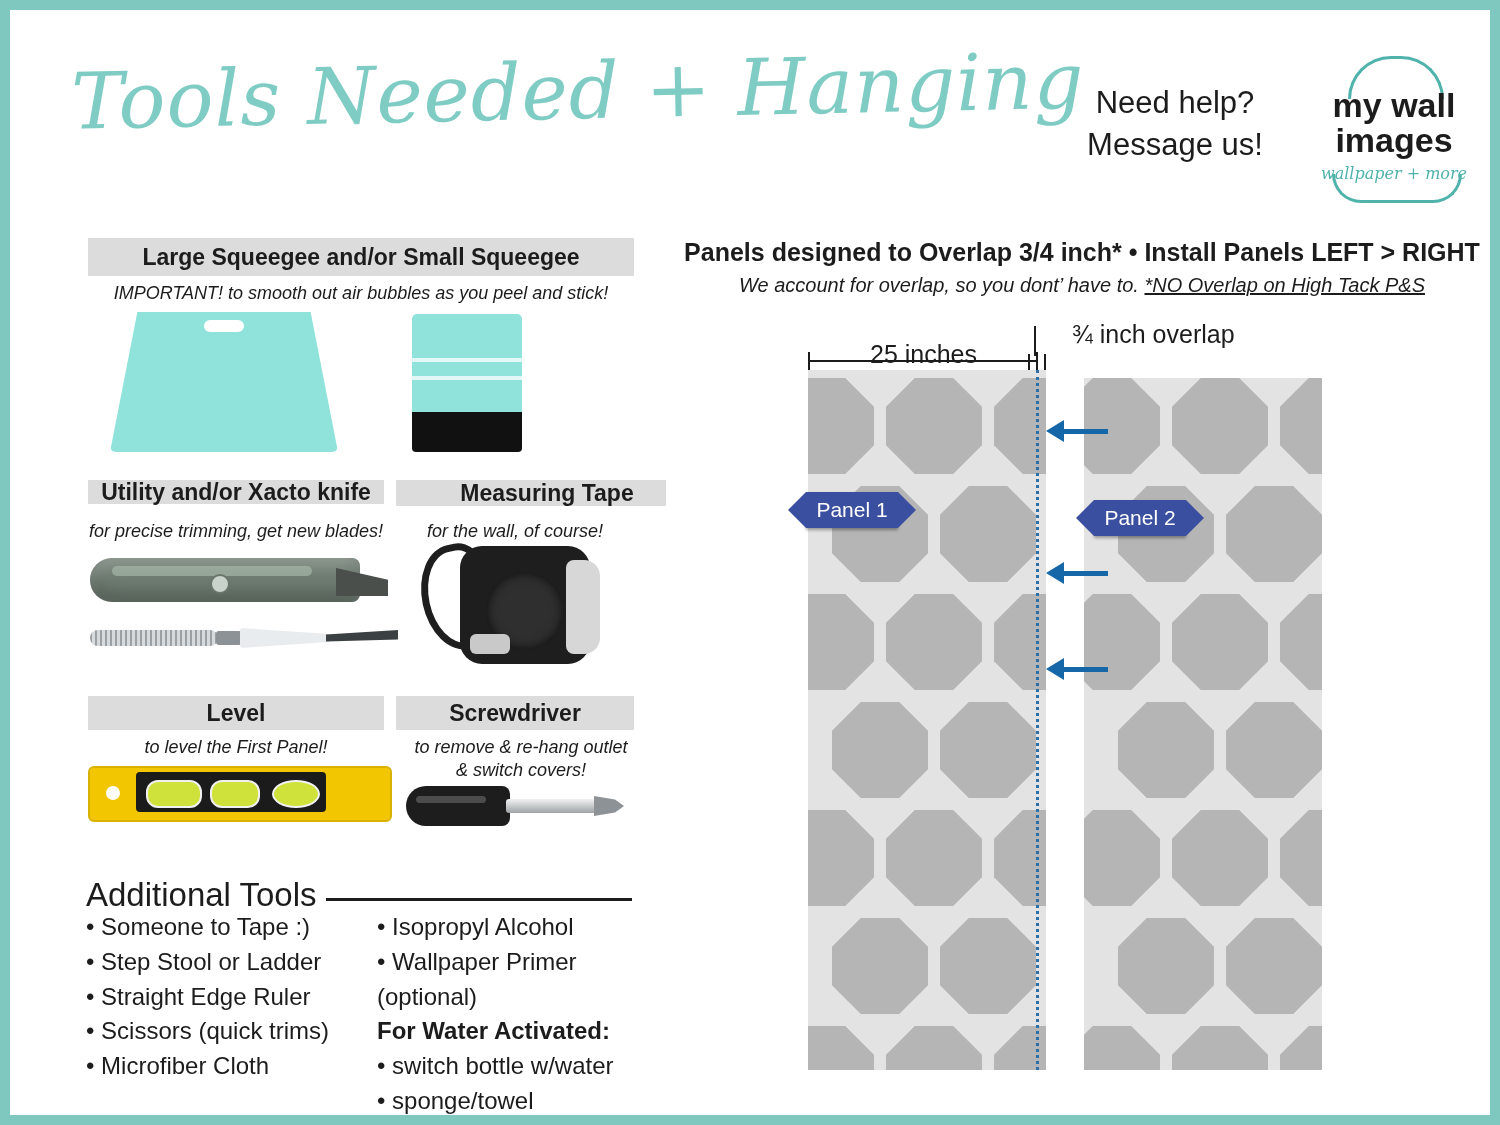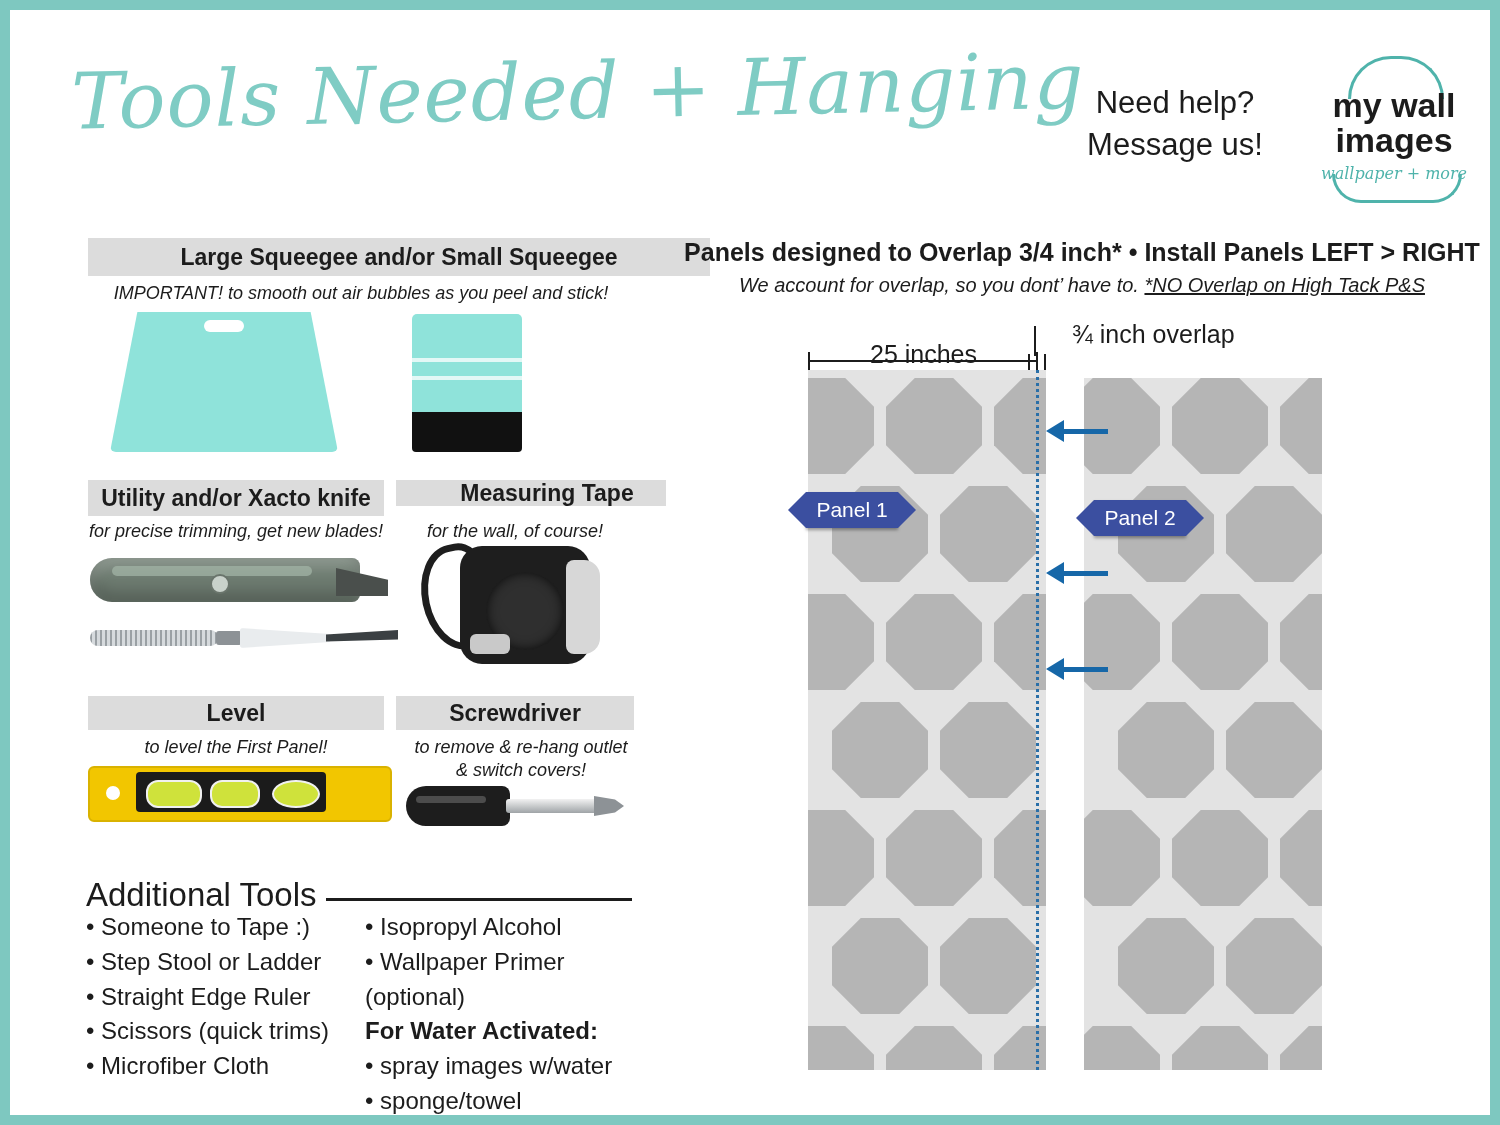--- a/index.html
+++ b/index.html
@@ -187,34 +187,34 @@
   <div class="logo">
     <div class="arc"></div>
     <div class="mywall">
       <div>my wall</div>
       <div>images</div>
     </div>
     <div class="swoosh"></div>
     <div class="sub">wallpaper + more</div>
   </div>
 
-  <div class="bar" style="left:78px;top:228px;width:622px;height:38px;">Large Squeegee and/or Small Squeegee</div>
+  <div class="bar" style="left:78px;top:228px;width:546px;height:38px;">Large Squeegee and/or Small Squeegee</div>
   <div class="capt" style="left:78px;top:272px;width:546px;">IMPORTANT! to smooth out air bubbles as you peel and stick!</div>
 
   <div class="sq-large">
     <div class="notch"></div>
   </div>
   <div class="sq-small">
     <div class="body"></div>
     <div class="l1"></div>
     <div class="l2"></div>
     <div class="felt"></div>
   </div>
 
-  <div class="bar" style="left:78px;top:470px;width:296px;height:36px;">Utility and/or Xacto knife</div>
+  <div class="bar" style="left:78px;top:470px;width:296px;height:24px;">Utility and/or Xacto knife</div>
   <div class="capt" style="left:70px;top:510px;width:312px;">for precise trimming, get new blades!</div>
 
   <div class="bar" style="left:386px;top:470px;width:238px;height:26px;padding-left:32px;">Measuring Tape</div>
   <div class="capt" style="left:386px;top:510px;width:238px;">for the wall, of course!</div>
 
   <div class="knife">
     <div class="hbody"></div>
     <div class="hi"></div>
     <div class="screw"></div>
     <div class="blade"></div>
@@ -258,26 +258,26 @@
   <div class="addl-rule"></div>
 
   <div class="list" style="left:76px;top:900px;width:300px;">
     <div>• Someone to Tape :)</div>
     <div>• Step Stool or Ladder</div>
     <div>• Straight Edge Ruler</div>
     <div>• Scissors (quick trims)</div>
     <div>• Microfiber Cloth</div>
   </div>
 
-  <div class="list" style="left:355px;top:900px;width:280px;">
+  <div class="list" style="left:367px;top:900px;width:280px;">
     <div>• Isopropyl Alcohol</div>
     <div>• Wallpaper Primer</div>
     <div>   (optional)</div>
     <div class="bold">For Water Activated:</div>
-    <div>• spray images w/water</div>
+    <div>• switch bottle w/water</div>
     <div>• sponge/towel</div>
   </div>
 
   <div class="rhead">Panels designed to Overlap 3/4 inch* • Install Panels LEFT &gt; RIGHT</div>
   <div class="rsub">
     <span>We account for overlap, so you dont’ have to.  </span><u>*NO Overlap on High Tack P&amp;S</u>
   </div>
 
   <div class="dimlabel">25 inches</div>
   <div class="ovlabel">¾ inch overlap</div>

